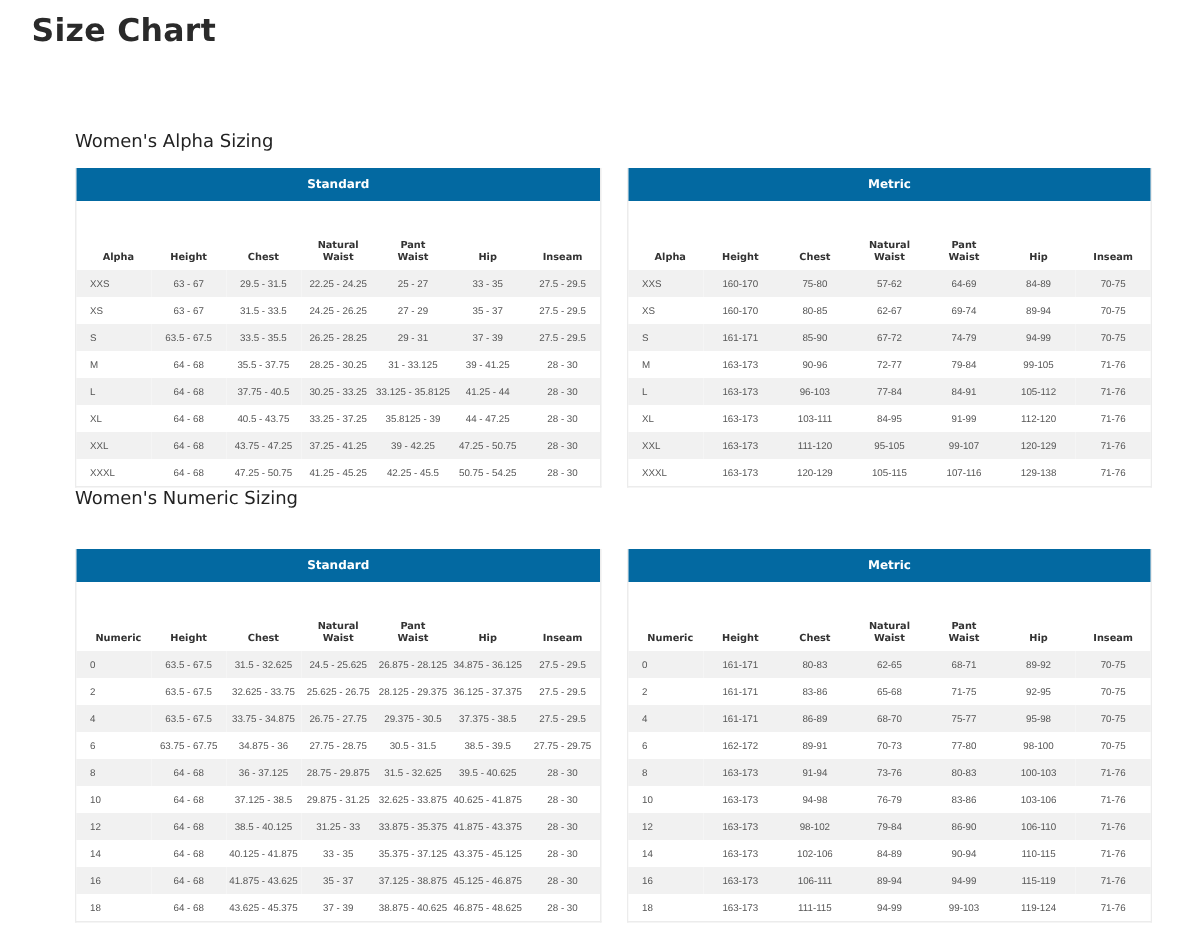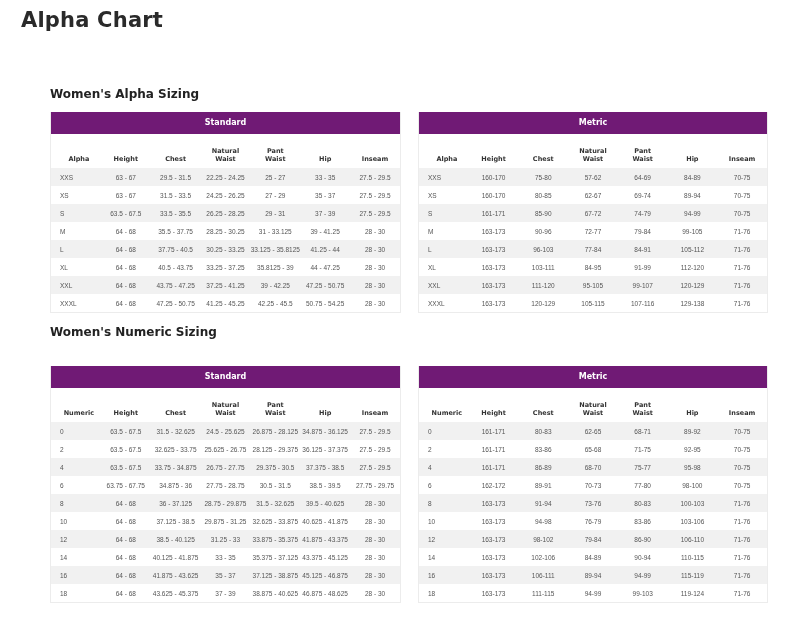--- a/index.html
+++ b/index.html
@@ -4,47 +4,47 @@
   <style>
     * { margin: 0; padding: 0; box-sizing: border-box; }
     html, body { width: 794px; height: 629px; background: #ffffff; overflow: hidden; }
     body { font-family: "DejaVu Sans", "Liberation Sans", sans-serif; color: #222; position: relative; }
     .page-title {
       position: absolute; left: 21px; top: 8px;
       font-size: 21px; font-weight: bold; color: #2a2a2a; letter-spacing: 0.2px;
     }
     .section-title {
       position: absolute; left: 50px;
-      font-size: 12px; font-weight: bold; color: #222;
+      font-size: 12px; font-weight: normal; color: #222;
     }
     .tbl {
       position: absolute; border: 1px solid #ececec; border-top: none;
     }
     .band {
-      background: #701a75; color: #fff; height: 22px; line-height: 22px;
+      background: #0369a1; color: #fff; height: 22px; line-height: 22px;
       text-align: center; font-size: 8px; font-weight: bold;
     }
     table { border-collapse: collapse; width: 100%; table-layout: fixed; }
     thead th {
-      font-size: 6.5px; font-weight: bold; color: #333; height: 34px;
+      font-size: 6.5px; font-weight: bold; color: #333; height: 46px;
       vertical-align: bottom; padding-bottom: 5px; text-align: center; line-height: 1.25;
     }
     thead th.first { text-align: center; padding-left: 6px; }
     tbody td {
       font-family: "Liberation Sans", sans-serif;
       font-size: 6.5px; color: #555; height: 18px; text-align: center; white-space: nowrap;
     }
     tbody td.first { text-align: left; padding-left: 9px; }
     tbody tr:nth-child(odd) td { background: #f1f1f1; }
     tbody tr:nth-child(even) td { background: #ffffff; }
   </style>
 </head>
 <body>
 
-<h1 class="page-title">Alpha Chart</h1>
+<h1 class="page-title">Size Chart</h1>
 
 <h2 class="section-title" style="top:87px;">Women's Alpha Sizing</h2>
 
 <div class="tbl" style="left:50px; top:112px; width:351px;">
   <div class="band">Standard</div>
   <table>
       <thead>
         <tr>
           <th class="first" style="white-space: pre-line;">Alpha</th>
           <th style="white-space: pre-line;">Height</th>

